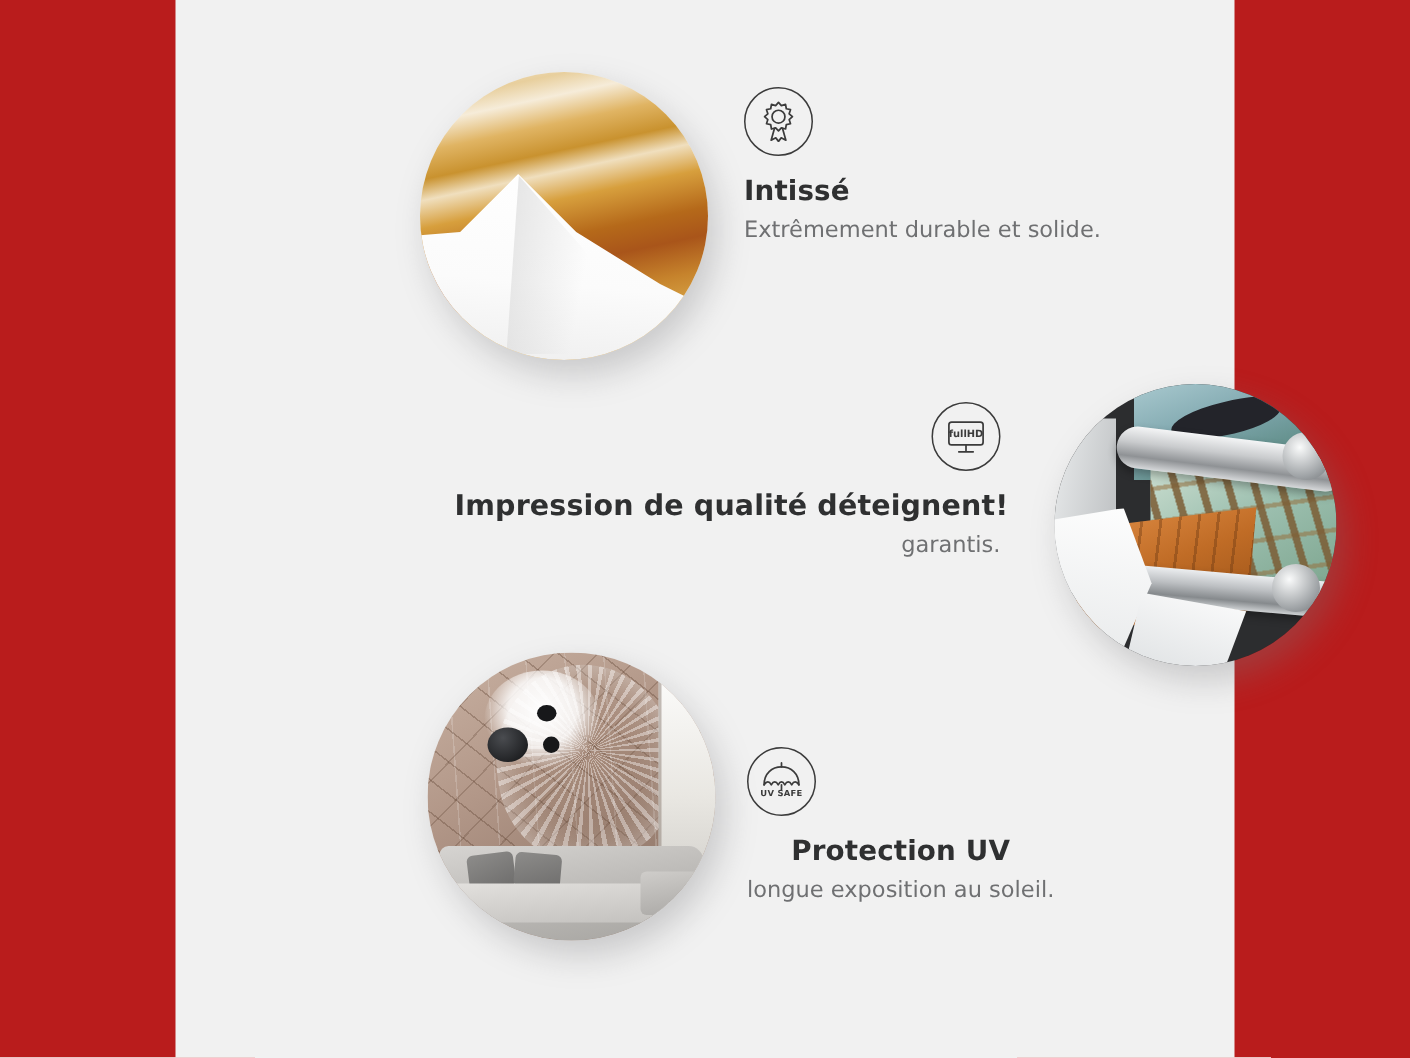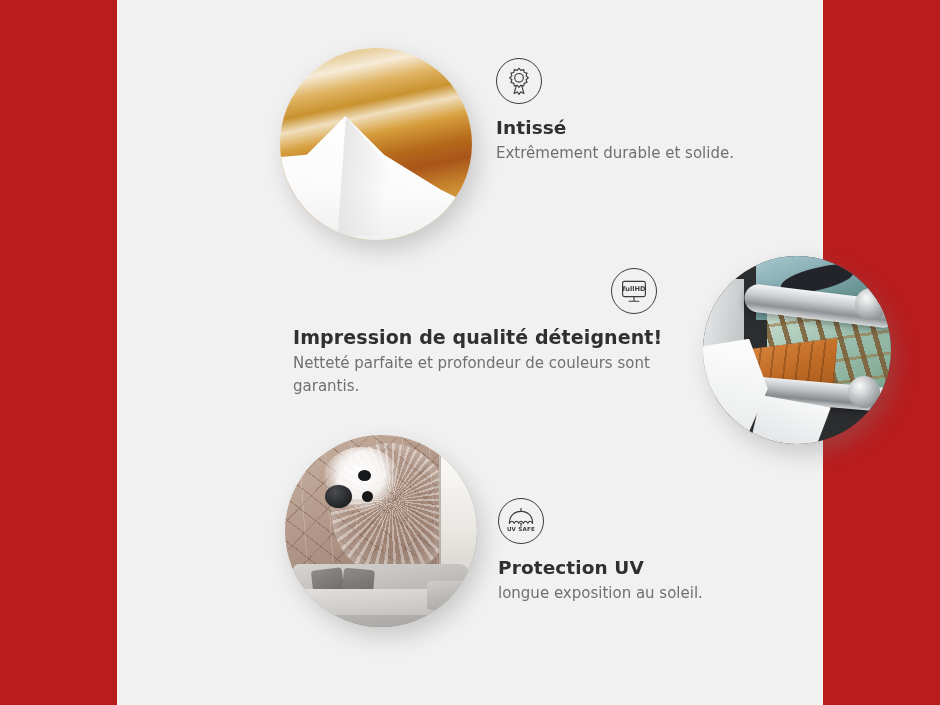--- a/index.html
+++ b/index.html
@@ -186,27 +186,27 @@
     background:linear-gradient(#1a1a1a 0 33.3%, #d5222a 33.3% 66.6%, #f5c518 66.6% 100%);
     border:.5px solid rgba(0,0,0,.18);
   }
 
   
   #feature-intisse{ left:379px; top:58px; }
   #feature-intisse .ftitle{ margin-top:13px; }
   #feature-intisse .fdesc{ margin-top:4px; }
 
   
-  #feature-print{ left:176px; top:268px; width:364px; }
+  #feature-print{ left:186px; top:268px; width:364px; text-align:right; }
   #feature-print .icon-circle{ margin-left:auto; margin-right:0; }
   #feature-print .ftitle{ font-size:19px; margin-top:12px; }
   #feature-print .fdesc{ margin-top:4px; }
 
   
-  #feature-uv{ left:381px; top:498px; }
+  #feature-uv{ left:381px; top:498px;text-align:center; }
   #feature-uv .ftitle{ margin-top:13px; }
   #feature-uv .fdesc{ margin-top:4px; }
 
   .ico-svg{ display:block; }
   .hd-label{
     font-size:6.6px; font-weight:700; fill:#3b3b3b;
     font-family:"DejaVu Sans", sans-serif;
   }
   .uv-label{
     font-size:5.6px; font-weight:700; fill:#3b3b3b; letter-spacing:.2px;
@@ -262,21 +262,20 @@
       <div class="icon-circle">
         <svg class="ico-svg" width="30" height="30" viewBox="0 0 30 30" fill="none" stroke="#3b3b3b" stroke-width="1.15" stroke-linejoin="round" stroke-linecap="round">
           <rect x="3.6" y="5.4" width="22.8" height="15.2" rx="1.8"></rect>
           <path d="M15 20.6 V24.4"></path>
           <path d="M10.2 25.2 H19.8"></path>
           <text class="hd-label" x="15" y="15.1" text-anchor="middle" stroke="none">fullHD</text>
         </svg>
       </div>
       <div class="ftitle">Impression de qualité déteignent!</div>
       <div class="fdesc">
-        <div>Netteté parfaite et profondeur de couleurs sont</div>
         <div>garantis.</div>
       </div>
     </div>
 
     <div class="photo" id="photo-room">
       <div class="inner">
         <div class="facets"></div>
         <div class="tunnel"></div>
         <div class="highlight"></div>
         <div class="dot d1"></div>

